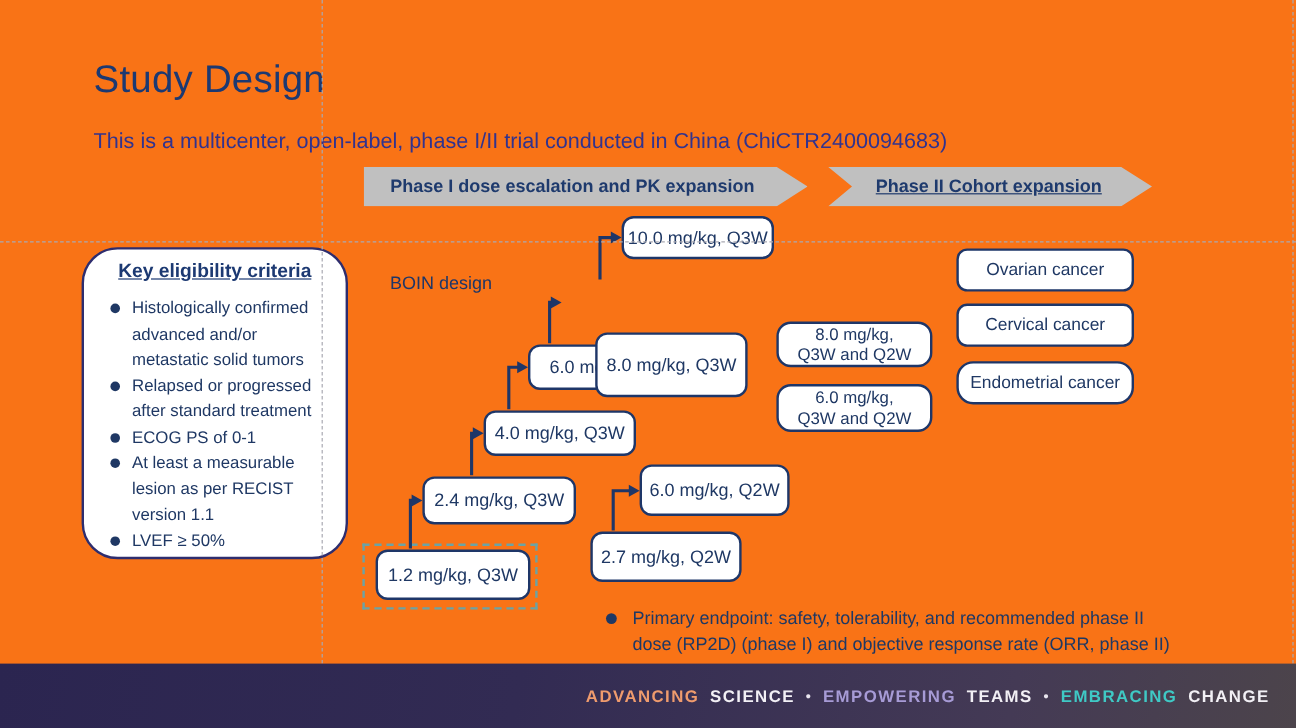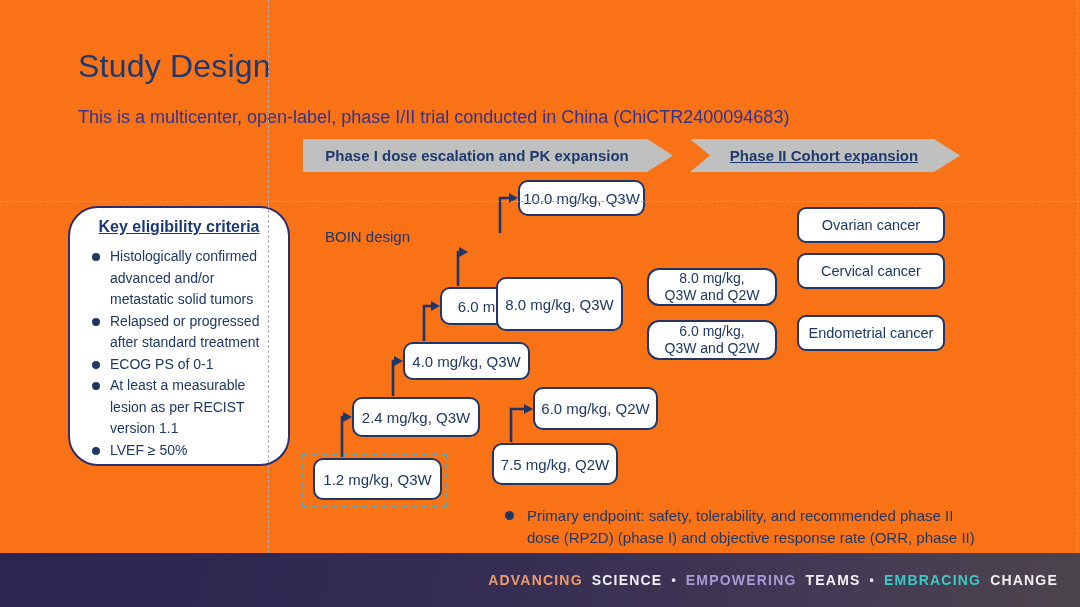--- a/index.html
+++ b/index.html
@@ -94,35 +94,35 @@
   <div class="boin-label">BOIN design</div>
 
   <div class="dashed-rect"></div>
   <div class="dose-box" style="left:313px; top:458px; width:129px; height:42px;">1.2 mg/kg, Q3W</div>
   <div class="dose-box" style="left:352px; top:397px; width:128px; height:40px;">2.4 mg/kg, Q3W</div>
   <div class="dose-box" style="left:403px; top:342px; width:127px; height:38px;">4.0 mg/kg, Q3W</div>
   <div class="dose-box" style="left:440px; top:287px; width:144px; height:38px;">6.0 mg/kg, Q3W</div>
   <div class="dose-box" style="left:496px; top:234px; width:127px; height:54px;margin-top:43px;">8.0 mg/kg, Q3W</div>
   <div class="dose-box" style="left:518px; top:180px; width:127px; height:36px;">10.0 mg/kg, Q3W</div>
 
-  <div class="dose-box" style="left:492px; top:443px; width:126px; height:42px;">7.5 mg/kg, Q2W</div>
+  <div class="dose-box" style="left:492px; top:443px; width:126px; height:42px;">2.7 mg/kg, Q2W</div>
   <div class="dose-box" style="left:533px; top:387px; width:125px; height:43px;">6.0 mg/kg, Q2W</div>
 
   <div class="combo-box" style="left:647px; top:268px; width:130px; height:38px;">
     <span>8.0 mg/kg,</span>
     <span>Q3W and Q2W</span>
   </div>
   <div class="combo-box" style="left:647px; top:320px; width:130px; height:40px;">
     <span>6.0 mg/kg,</span>
     <span>Q3W and Q2W</span>
   </div>
 
   <div class="cohort-box" style="top:207px;">Ovarian cancer</div>
   <div class="cohort-box" style="top:253px;">Cervical cancer</div>
-  <div class="cohort-box" style="top:315px;">Endometrial cancer</div>
+  <div class="cohort-box" style="top:301px;border-radius:14px;">Endometrial cancer</div>
 
   <svg class="connectors" width="1080" height="607">
     <g stroke="#1e3668" stroke-width="2.6" fill="none">
       <polyline points="342,457 342,417 344,417"></polyline>
       <polyline points="393,396 393,361 395,361"></polyline>
       <polyline points="424,341 424,306 432,306"></polyline>
       <polyline points="458,286 458,252 460,252"></polyline>
       <polyline points="500,233 500,198 510,198"></polyline>
       <polyline points="511,442 511,409 525,409"></polyline>
     </g>

